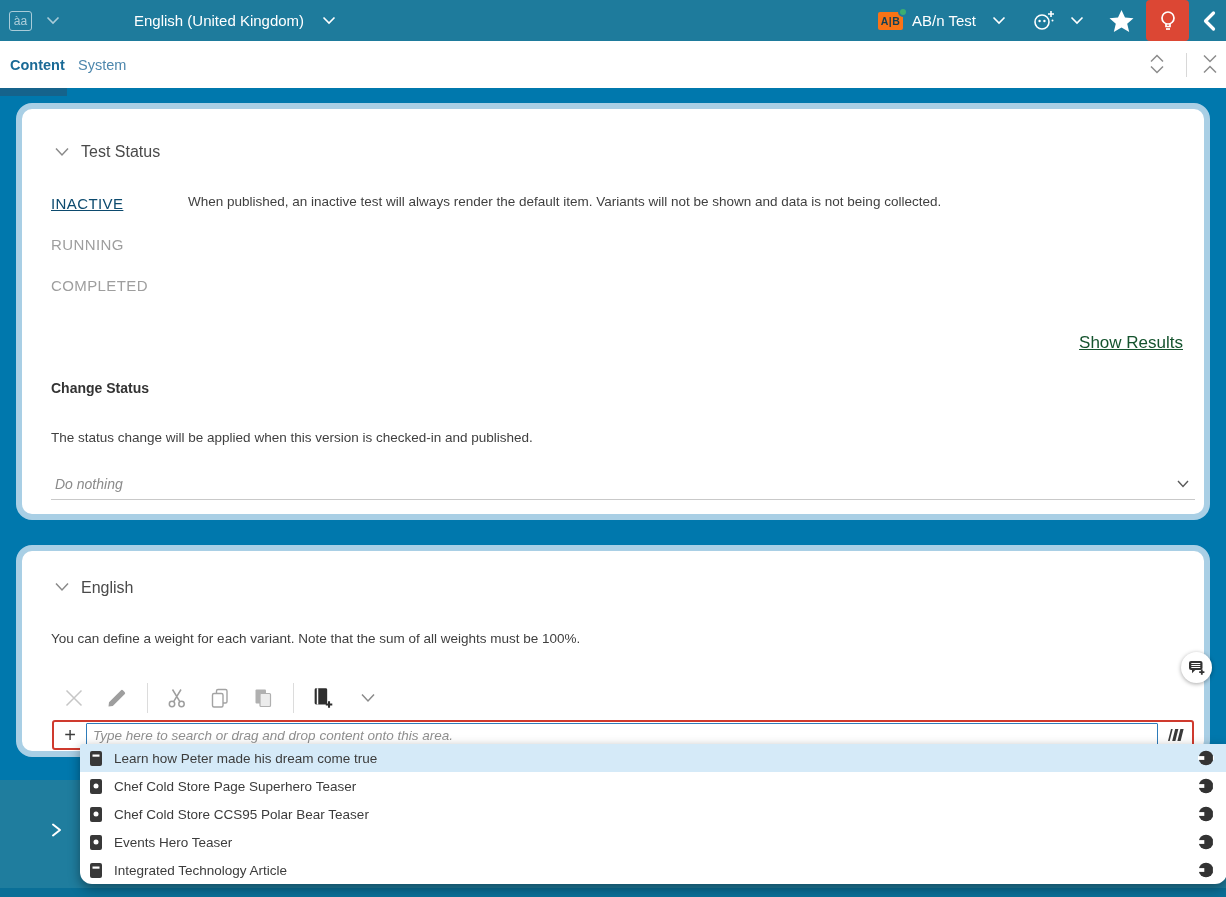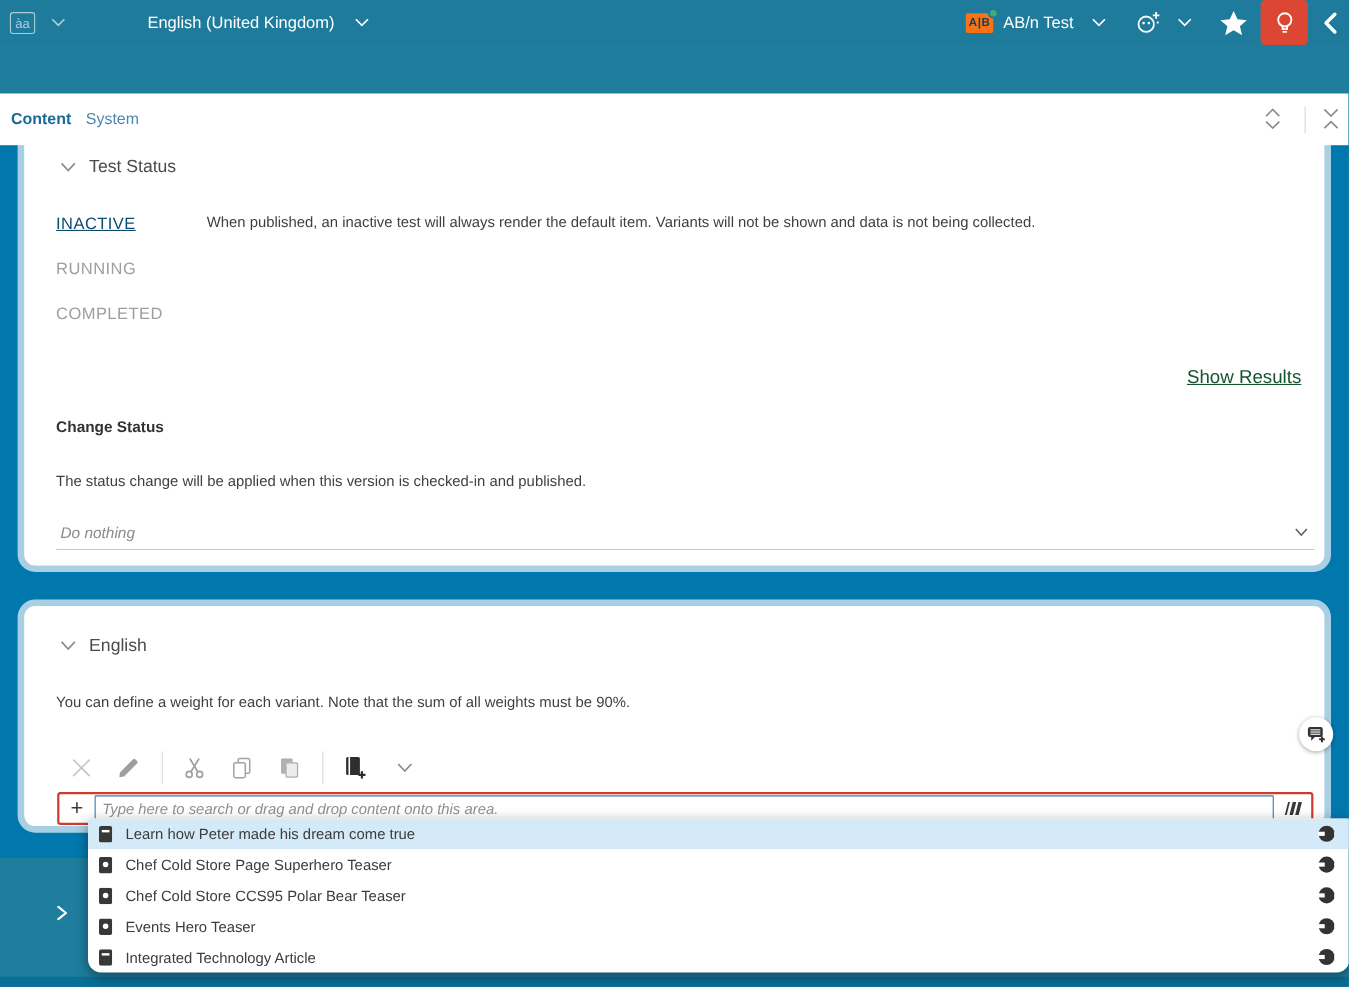--- a/index.html
+++ b/index.html
@@ -25,21 +25,21 @@
   .ab-name { margin-left:9px; }
   .ab-cluster .chev { margin-left:16px; }
   .gear-cluster { left:1031px; }
   .gear-cluster .chev { margin-left:13px; }
   .star-btn { left:1108px; }
   .red-btn { left:1146px; top:2px; height:37px; width:43px; background:#dc4734;
     border-radius:4px; display:flex; align-items:center; justify-content:center; }
   .back-chev { left:1199px; }
 
   
-  .tabbar { position:absolute; left:0; top:41px; width:1226px; height:47px; background:#fff; z-index:15;margin-top:44px; }
+  .tabbar { position:absolute; left:0; top:41px; width:1226px; height:47px; background:#fff; z-index:15; }
   .tab { position:absolute; top:0; height:47px; display:flex; align-items:center; font-size:14.5px; }
   .tab-content { left:10px; color:#1a6a96; font-weight:bold; }
   .tab-system { left:78px; color:#4d87ad; }
   .tab-icons { position:absolute; top:10px; display:flex; align-items:center; }
   .tab-icon-group1 { left:1144px; }
   .tab-icon-group2 { left:1197px; }
   .tab-divider { position:absolute; left:1186px; top:12px; width:1px; height:24px; background:#d8d8d8; }
   .tab-indicator { position:absolute; left:0; top:88px; width:67px; height:8px; background:#15638c; z-index:14; }
 
   
@@ -204,21 +204,21 @@
         <path d="M1 1 L6 6.5 L11 1" stroke="#5a5a5a" stroke-width="1.4" fill="none"></path>
       </svg>
   </div>
 </div>
 
 <div class="panel panel-variants">
   <svg class="sec-chev" style="top:31px" width="16" height="10" viewBox="0 0 16 10">
       <path d="M2 1.5 L8 8 L14 1.5" stroke="#8a8a8a" stroke-width="1.5" fill="none"></path>
     </svg>
   <div class="sec-title" style="top:28px">English</div>
-  <div class="var-desc">You can define a weight for each variant. Note that the sum of all weights must be 90%.</div>
+  <div class="var-desc">You can define a weight for each variant. Note that the sum of all weights must be 100%.</div>
 
   <div class="toolbar">
     <div class="tb-btn">
       <svg width="24" height="24" viewBox="0 0 24 24">
           <path d="M4.5 4.5 L19.5 19.5 M19.5 4.5 L4.5 19.5" stroke="#c6c6c6" stroke-width="1.5"></path>
         </svg>
     </div>
     <div class="tb-btn">
       <svg width="24" height="24" viewBox="0 0 24 24">
           <path d="M3.5 20.5 L4 16.2 L15.8 4.4 a1.6 1.6 0 0 1 2.3 0 l1.5 1.5 a1.6 1.6 0 0 1 0 2.3 L7.8 20 z" fill="#9e9e9e"></path>

